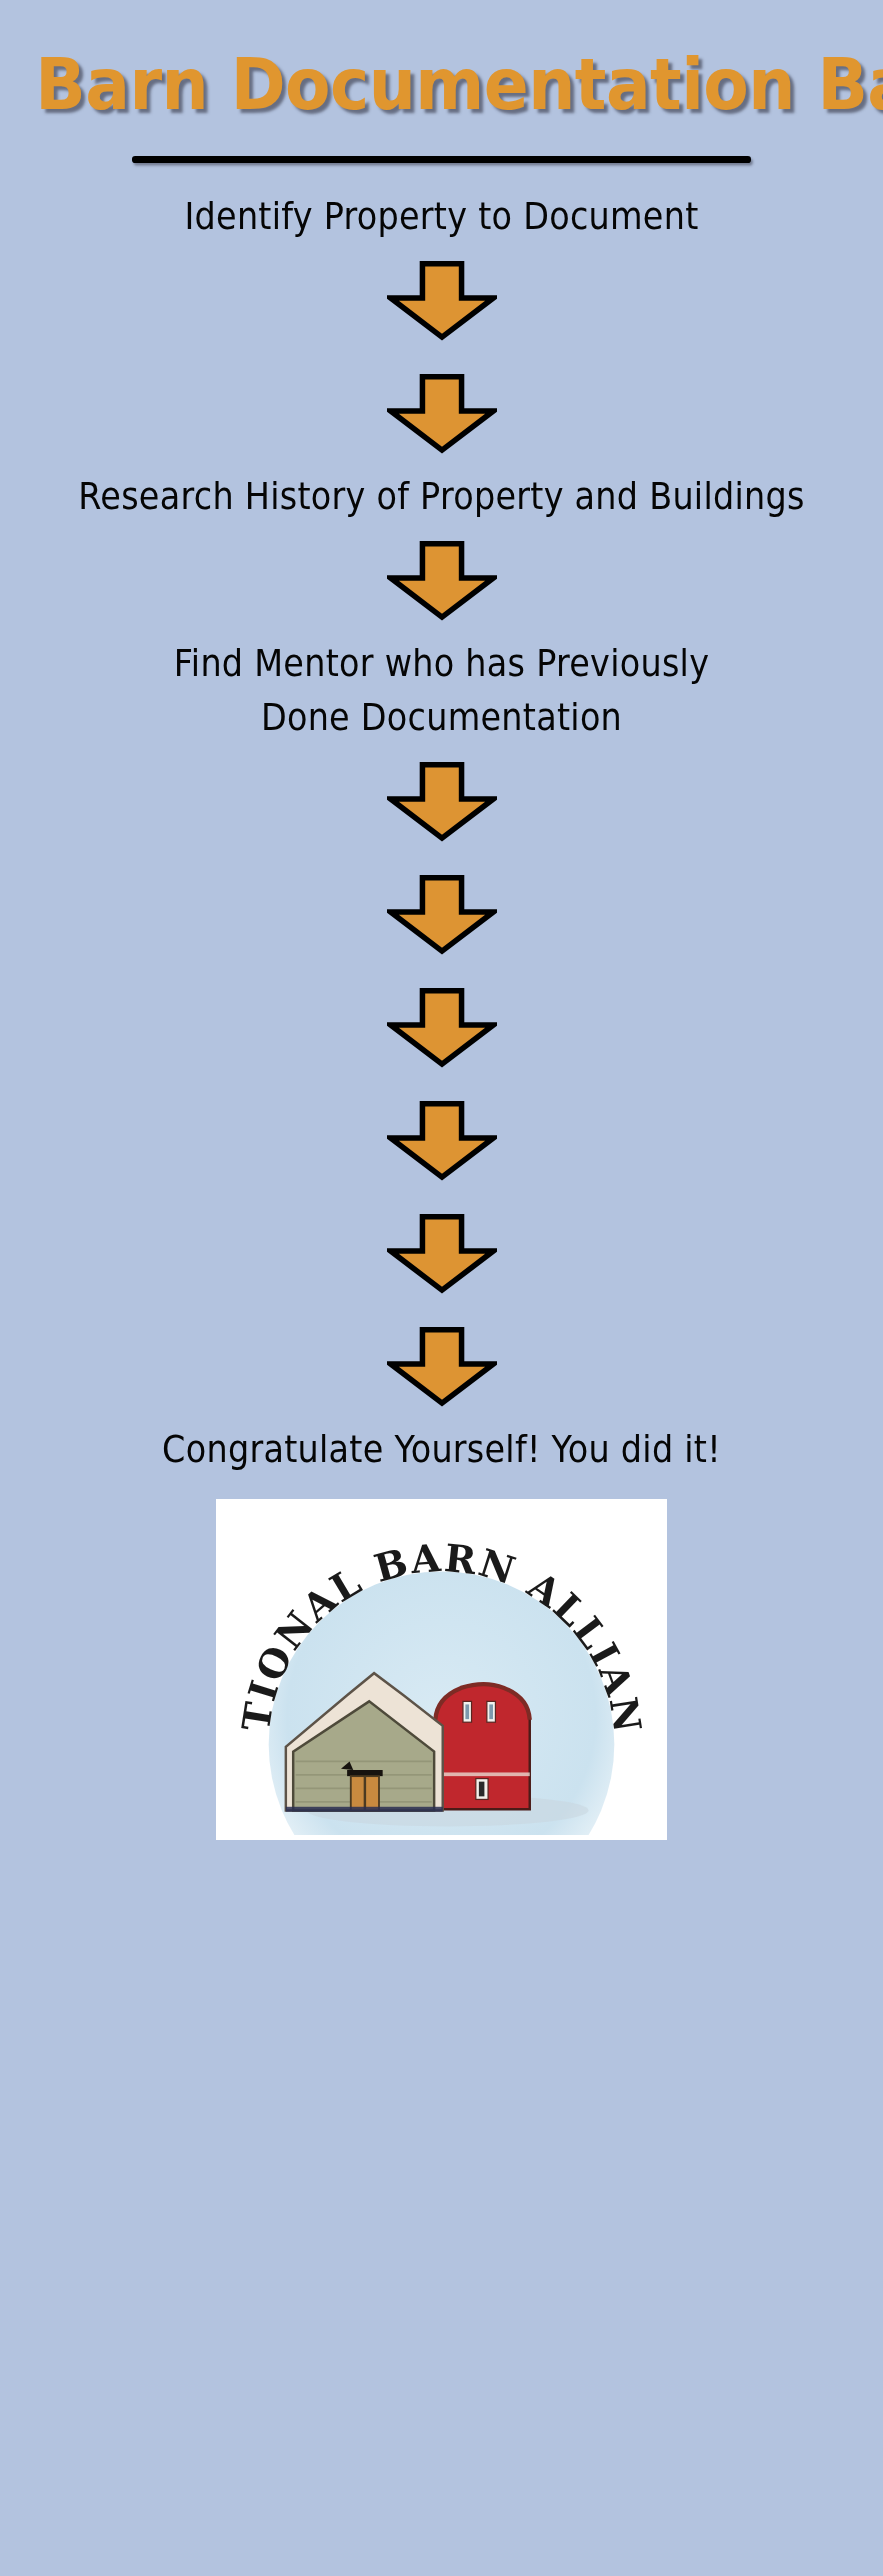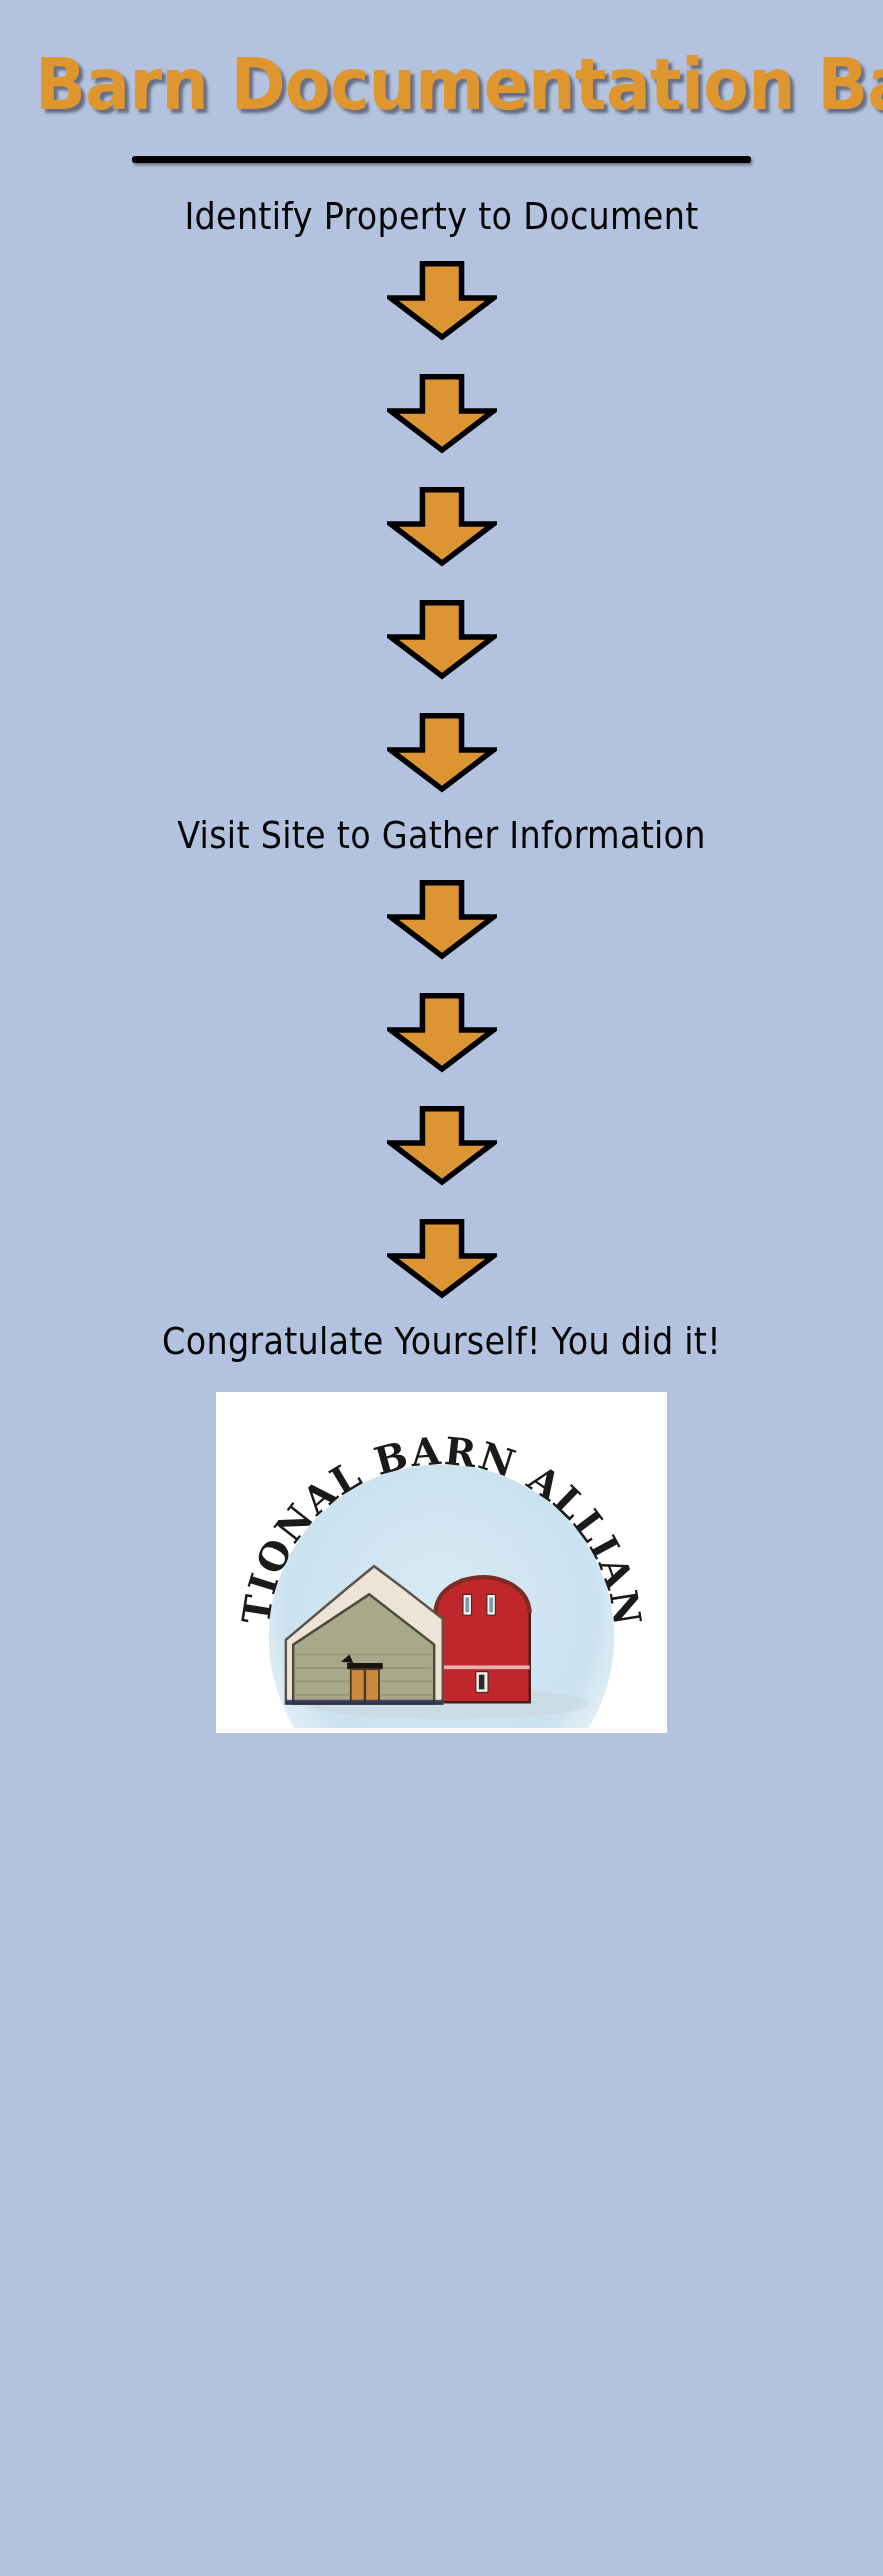--- a/index.html
+++ b/index.html
@@ -133,44 +133,48 @@
     </svg>
   </div>
 
 
   <div class="arrow-wrap">
     <svg viewBox="0 0 180 132" xmlns="http://www.w3.org/2000/svg">
       <polygon class="arrow-shape" points="58,6 122,6 122,62 174,62 90,126 6,62 58,62"></polygon>
     </svg>
   </div>
 
-
-  <div class="arrow-wrap">
-    <svg viewBox="0 0 180 132" xmlns="http://www.w3.org/2000/svg">
-      <polygon class="arrow-shape" points="58,6 122,6 122,62 174,62 90,126 6,62 58,62"></polygon>
-    </svg>
-  </div>
-
-
-  <div class="arrow-wrap">
-    <svg viewBox="0 0 180 132" xmlns="http://www.w3.org/2000/svg">
-      <polygon class="arrow-shape" points="58,6 122,6 122,62 174,62 90,126 6,62 58,62"></polygon>
-    </svg>
-  </div>
-
-
-  <div class="arrow-wrap">
-    <svg viewBox="0 0 180 132" xmlns="http://www.w3.org/2000/svg">
-      <polygon class="arrow-shape" points="58,6 122,6 122,62 174,62 90,126 6,62 58,62"></polygon>
-    </svg>
-  </div>
-
-  <div class="step">
-    <p class="step-text">Visit Site to Gather Information</p>
-  </div>
+  <div class="step">
+    <p class="step-text">Research History of Property and Buildings</p>
+  </div>
+
+  <div class="arrow-wrap">
+    <svg viewBox="0 0 180 132" xmlns="http://www.w3.org/2000/svg">
+      <polygon class="arrow-shape" points="58,6 122,6 122,62 174,62 90,126 6,62 58,62"></polygon>
+    </svg>
+  </div>
+
+  <div class="step">
+    <p class="step-text">Find Mentor who has Previously
+Done Documentation</p>
+  </div>
+
+  <div class="arrow-wrap">
+    <svg viewBox="0 0 180 132" xmlns="http://www.w3.org/2000/svg">
+      <polygon class="arrow-shape" points="58,6 122,6 122,62 174,62 90,126 6,62 58,62"></polygon>
+    </svg>
+  </div>
+
+
+  <div class="arrow-wrap">
+    <svg viewBox="0 0 180 132" xmlns="http://www.w3.org/2000/svg">
+      <polygon class="arrow-shape" points="58,6 122,6 122,62 174,62 90,126 6,62 58,62"></polygon>
+    </svg>
+  </div>
+
 
   <div class="arrow-wrap">
     <svg viewBox="0 0 180 132" xmlns="http://www.w3.org/2000/svg">
       <polygon class="arrow-shape" points="58,6 122,6 122,62 174,62 90,126 6,62 58,62"></polygon>
     </svg>
   </div>
 
 
   <div class="arrow-wrap">
     <svg viewBox="0 0 180 132" xmlns="http://www.w3.org/2000/svg">

